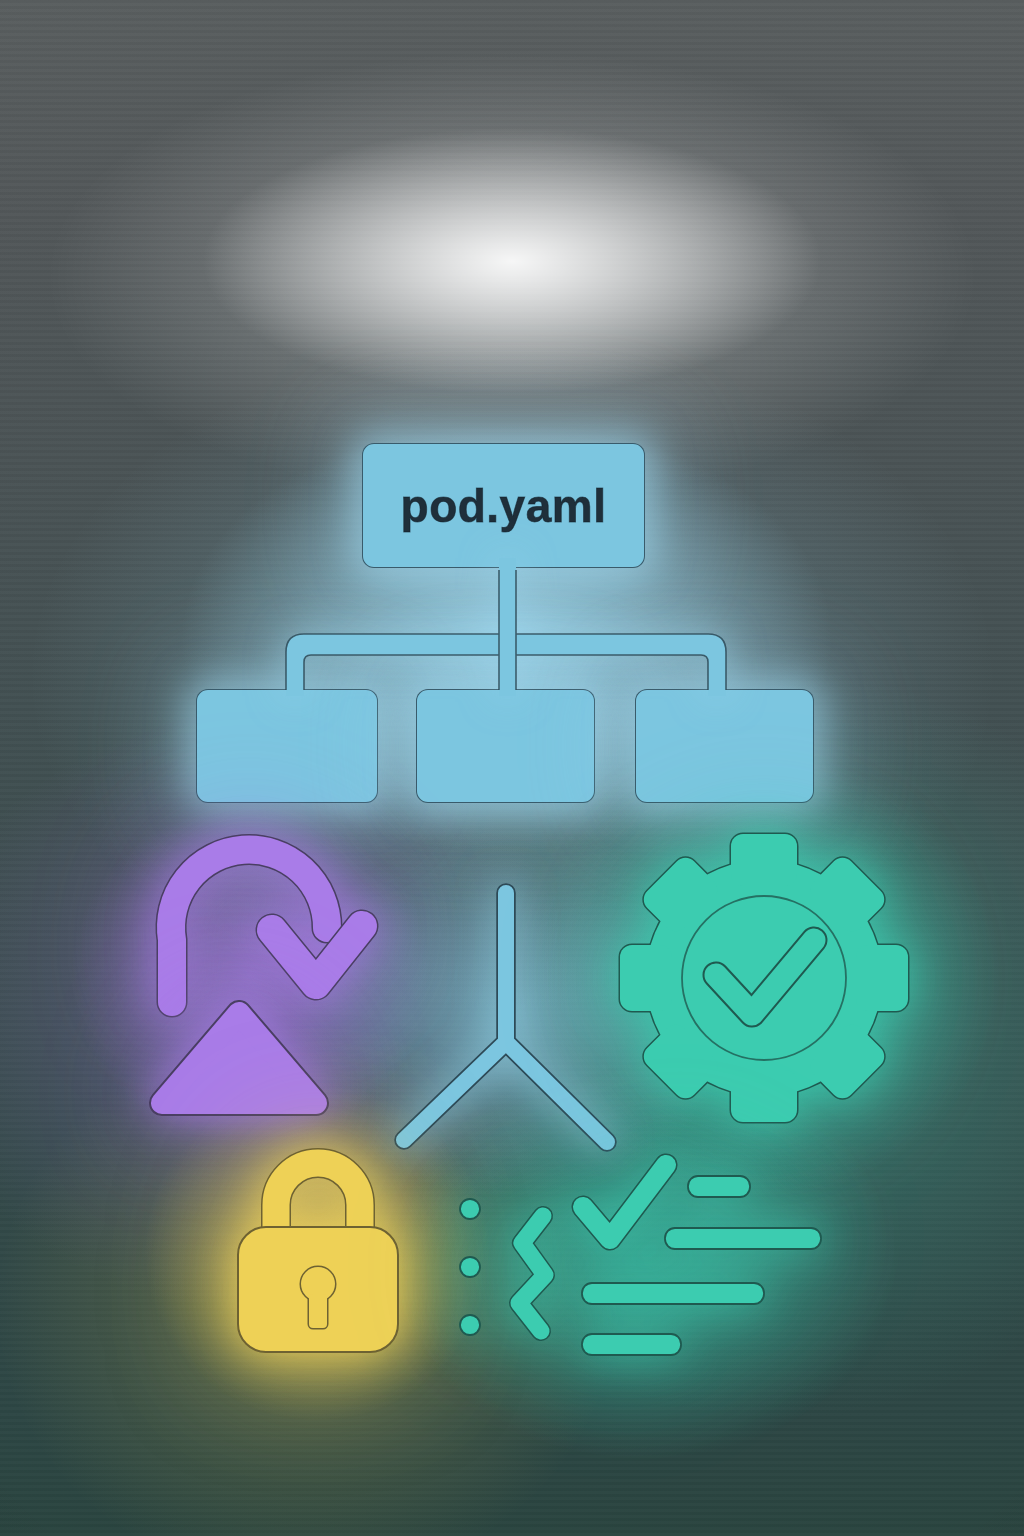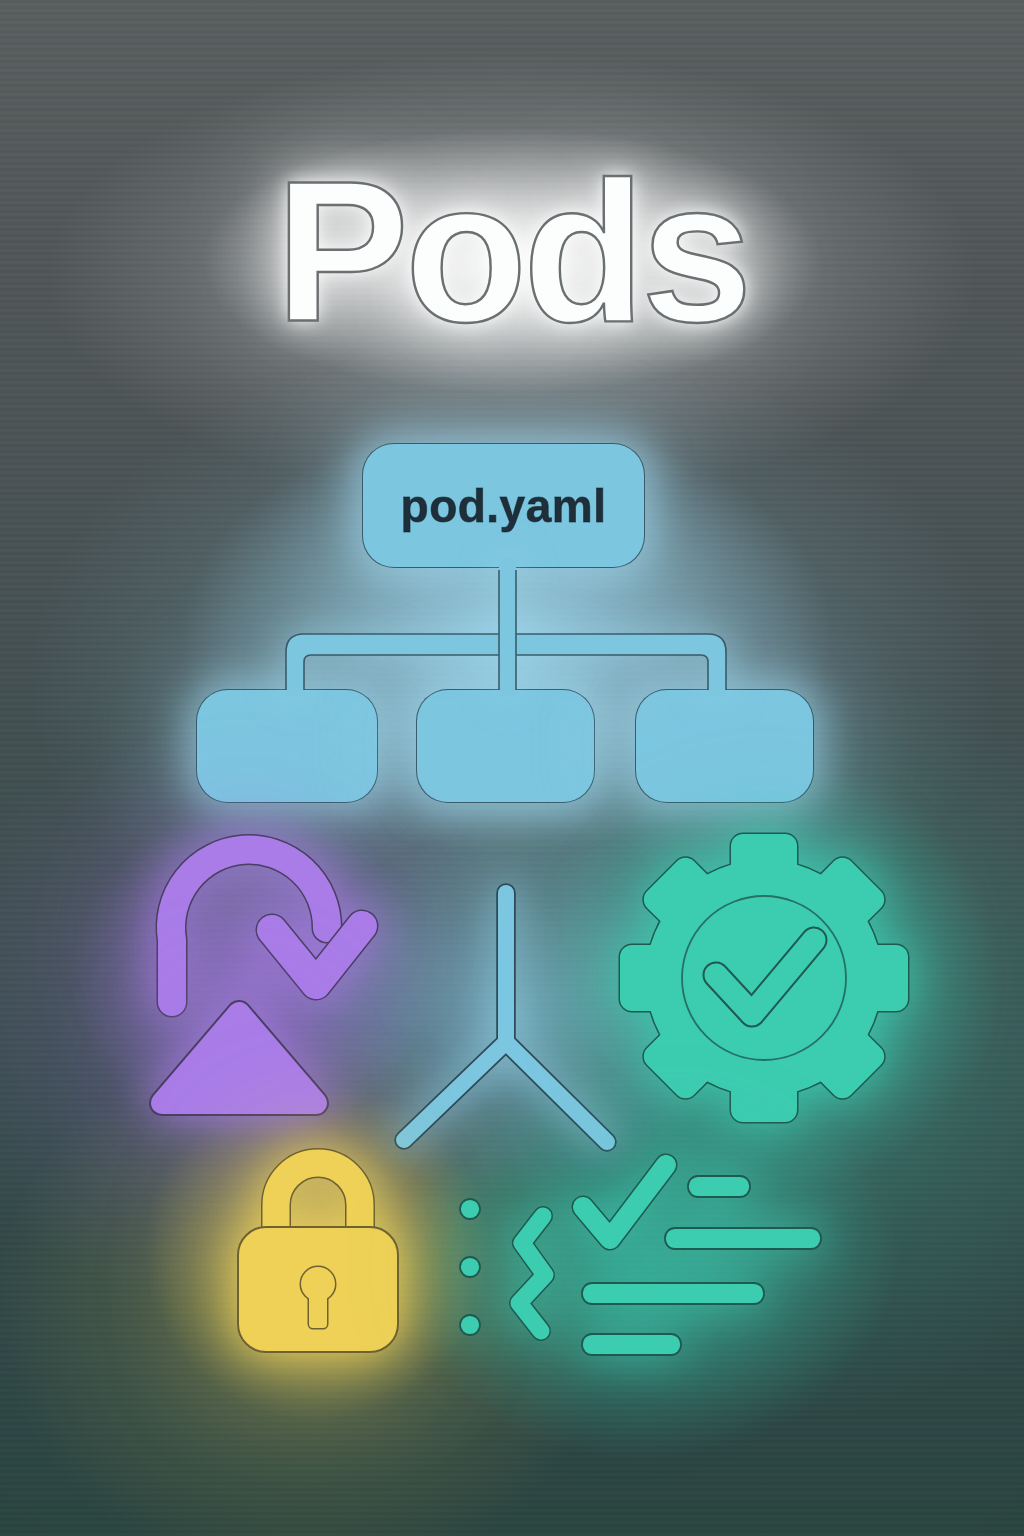--- a/index.html
+++ b/index.html
@@ -37,21 +37,21 @@
     position:absolute;top:152px;left:0;width:100%;margin:0;
     text-align:center;font-size:200px;line-height:1;font-weight:bold;letter-spacing:-4px;
     color:var(--title_fill,#fcfdfd);
     -webkit-text-stroke:2.4px var(--title_outline,#6a6f71);
     text-shadow:0 0 18px rgba(255,255,255,.95), 0 0 48px rgba(255,255,255,.85), 0 0 100px rgba(255,255,255,.6);
   }
   .box{
     position:absolute;box-sizing:border-box;
     background:var(--blue,#7cc6e0);
     border:1.6px solid rgba(40,64,77,.8);
-    border-radius:32px;
+    border-radius:12px;
     box-shadow:0 0 36px 10px rgba(158,216,240,.55), 0 0 90px 24px rgba(158,216,240,.3);
   }
   .root-box{left:362px;top:443px;width:283px;height:125px;display:flex;align-items:center;justify-content:center;}
   .root-label{
     font-size:46px;font-weight:bold;color:var(--label_text,#1f2f3a);
     -webkit-text-stroke:.9px rgba(14,30,40,.55);letter-spacing:.5px;
   }
   .child-1{left:196px;top:689px;width:182px;height:114px;}
   .child-2{left:416px;top:689px;width:179px;height:114px;}
   .child-3{left:635px;top:689px;width:179px;height:114px;}
@@ -63,21 +63,20 @@
   .glow-blue-soft{filter:drop-shadow(0 0 18px rgba(158,216,240,.55));}
 </style>
 </head>
 <body>
 
 <div class="poster">
   <div class="bg-base"></div>
   <div class="bg-texture"></div>
   <div class="bg-glows"></div>
 
-  <h1 class="title">Pods</h1>
 
   <div class="box root-box">
     <span class="root-label">pod.yaml</span>
   </div>
   <div class="box child-1"></div>
   <div class="box child-2"></div>
   <div class="box child-3"></div>
 
   <svg class="overlay" viewBox="0 0 1024 1536" xmlns="http://www.w3.org/2000/svg">
     <defs>

